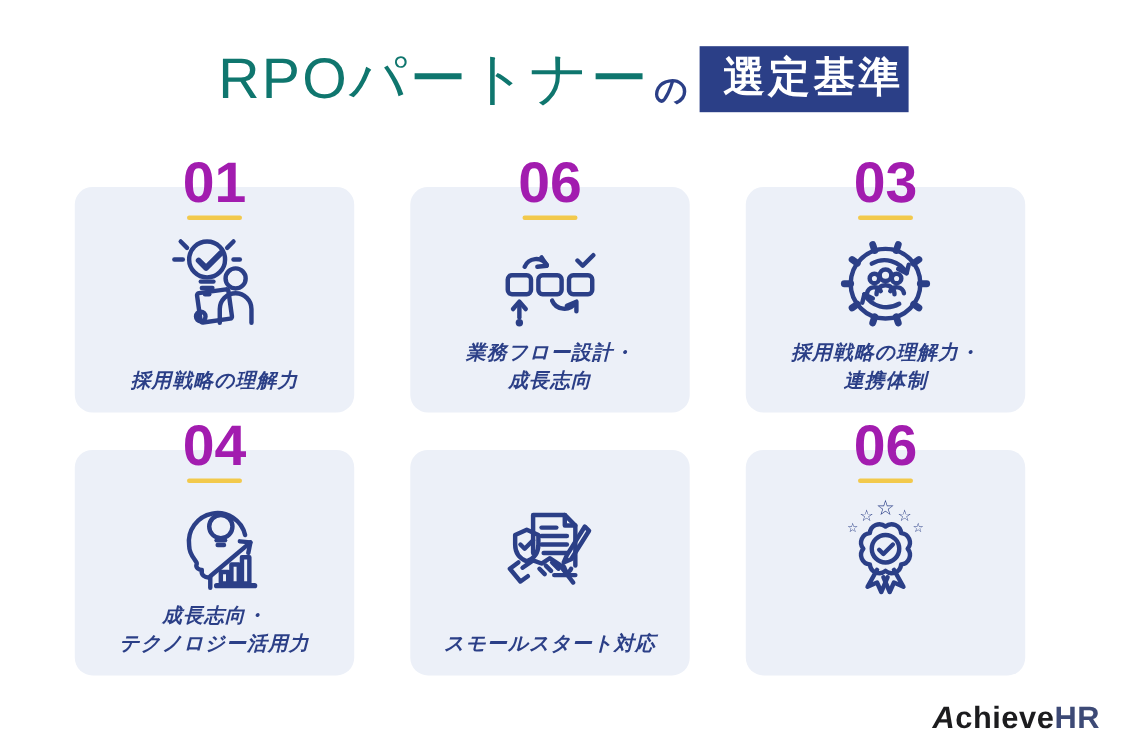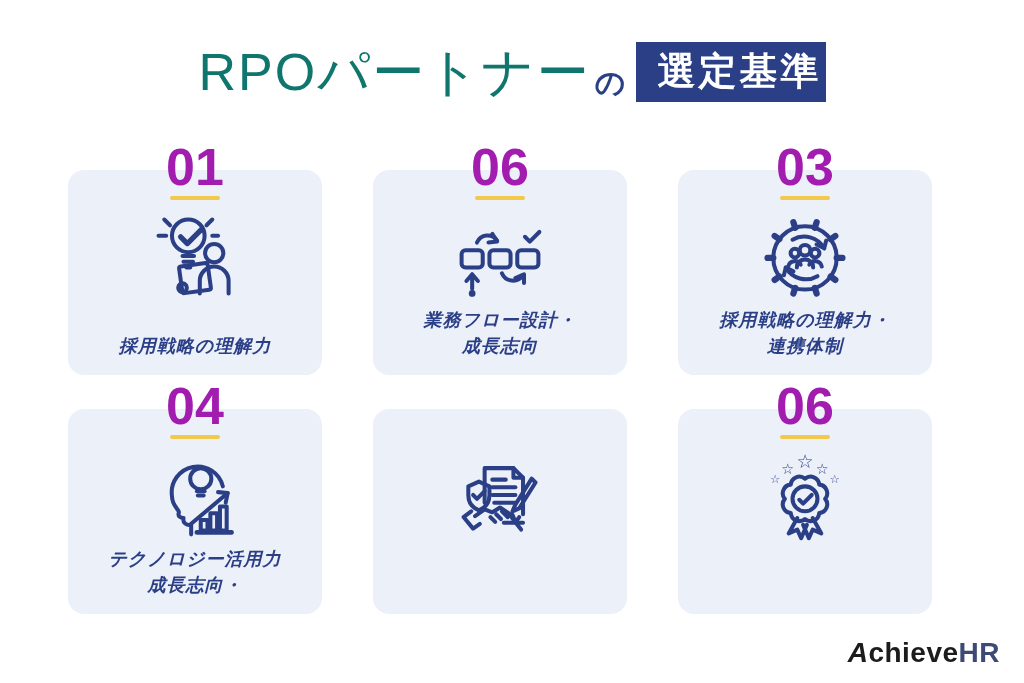--- a/index.html
+++ b/index.html
@@ -248,22 +248,22 @@
               <rect x="56" y="76" width="7" height="11"></rect>
               <rect x="66" y="69" width="7" height="18"></rect>
               <rect x="76" y="62" width="7" height="25"></rect>
               <path d="M52 89 h36" stroke-width="5"></path>
               <path d="M46 80 L84 48"></path>
               <path d="M74 47 l10 1 -2 10"></path>
             </g>
           </svg>
         </div>
         <div class="card-label">
+          <span>成長志向・</span>
           <span>テクノロジー活用力</span>
-          <span>成長志向・</span>
         </div>
       </div>
     </div>
 
     <div class="cell">
       <div class="card">
         <div class="icon-box">
           <svg viewBox="0 0 100 100">
             <g class="line-icon" stroke-width="3.8">
               <path d="M34 58 V22 h30 l10 10 v38"></path>
@@ -280,20 +280,21 @@
               <path d="M24 72 l10 -7 8 3 8 -5 9 6 6 8"></path>
               <path d="M40 73 l5 5"></path>
                 <path d="M46 70 l5 5"></path>
                 <path d="M52 67 l5 5"></path>
               <path d="M20 67 l-8 6 10 12 7 -5"></path>
               <path d="M65 77 l7 9"></path>
             </g>
           </svg>
         </div>
         <div class="card-label">
+          <span>スモールスタート対応</span>
         </div>
       </div>
     </div>
 
     <div class="cell">
       <div class="num-wrap">
         <div class="num">06</div>
         <div class="num-underline"></div>
       </div>
       <div class="card">

